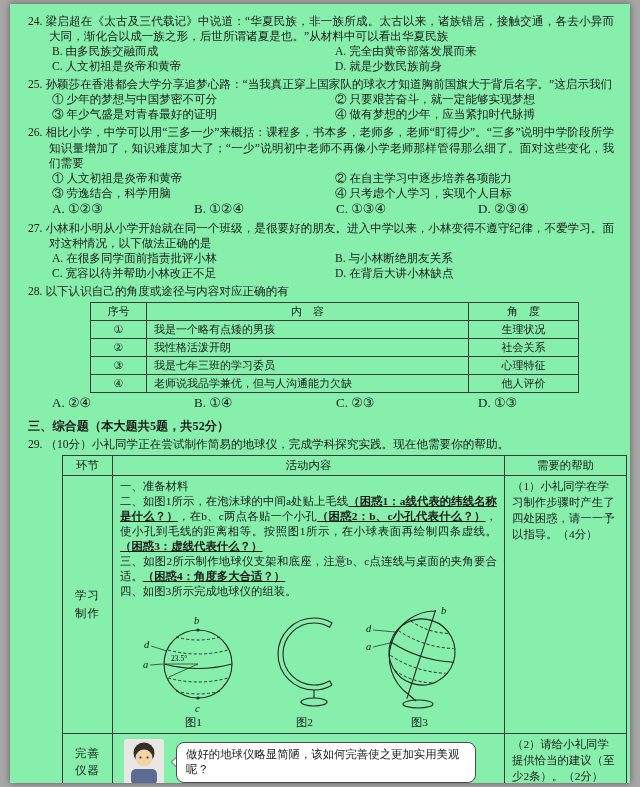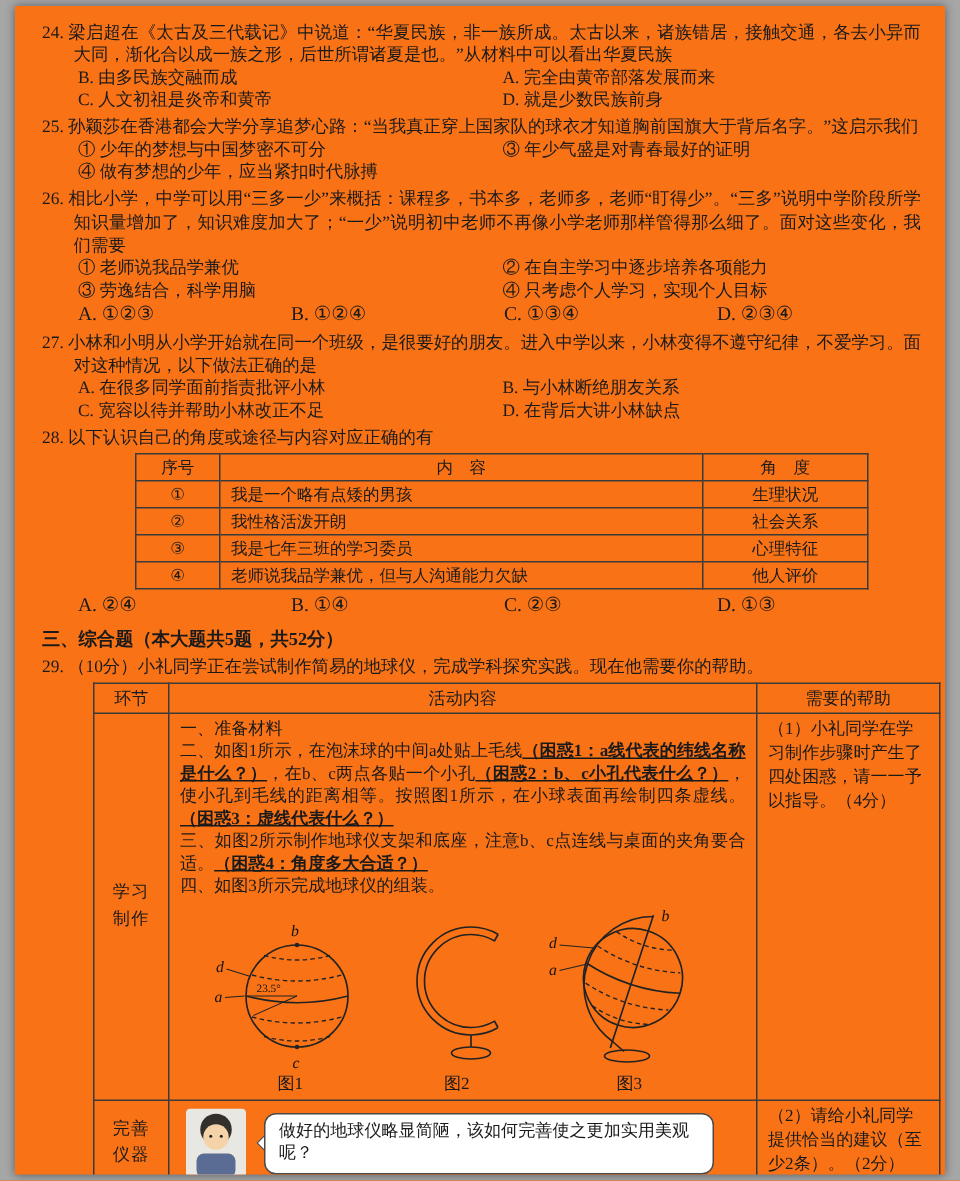--- a/index.html
+++ b/index.html
@@ -5,21 +5,21 @@
   * { box-sizing: border-box; }
   html,body { margin:0; padding:0; }
   body {
     width:640px; height:787px; overflow:hidden;
     background:#a6a6a6;
     font-family:"Liberation Serif","DejaVu Serif",serif;
     color:#1a1a1a;
   }
   .paper {
     width:620px; height:779px; margin:4px auto 0 auto;
-    background:#f97316; padding:10px 16px 6px 18px;
+    background:#86efac; padding:10px 16px 6px 18px;
     box-shadow:0 0 6px rgba(0,0,0,.45);
     overflow:hidden;
   }
   .q { margin:0 0 3px 0; }
   .stem {
     margin:0; font-size:11.6px; line-height:1.3; text-align:justify;
     padding-left:21px; text-indent:-21px;
   }
   .optgrid {
     display:grid; grid-template-columns:283px auto;
@@ -74,29 +74,30 @@
       <span>A. 完全由黄帝部落发展而来</span>
       <span>C. 人文初祖是炎帝和黄帝</span>
       <span>D. 就是少数民族前身</span>
     </div>
   </section>
 
   <section class="q">
     <p class="stem">25. 孙颖莎在香港都会大学分享追梦心路：“当我真正穿上国家队的球衣才知道胸前国旗大于背后名字。”这启示我们</p>
     <div class="optgrid">
       <span>① 少年的梦想与中国梦密不可分</span>
+      <span>② 只要艰苦奋斗，就一定能够实现梦想</span>
       <span>③ 年少气盛是对青春最好的证明</span>
       <span>④ 做有梦想的少年，应当紧扣时代脉搏</span>
     </div>
   </section>
 
   <section class="q">
     <p class="stem">26. 相比小学，中学可以用“三多一少”来概括：课程多，书本多，老师多，老师“盯得少”。“三多”说明中学阶段所学知识量增加了，知识难度加大了；“一少”说明初中老师不再像小学老师那样管得那么细了。面对这些变化，我们需要</p>
     <div class="optgrid">
-      <span>① 老师说我品学兼优</span>
+      <span>① 人文初祖是炎帝和黄帝</span>
       <span>② 在自主学习中逐步培养各项能力</span>
       <span>③ 劳逸结合，科学用脑</span>
       <span>④ 只考虑个人学习，实现个人目标</span>
     </div>
     <div class="ansrow">
       <span>A. ①②③</span>
       <span>B. ①②④</span>
       <span>C. ①③④</span>
       <span>D. ②③④</span>
     </div>

